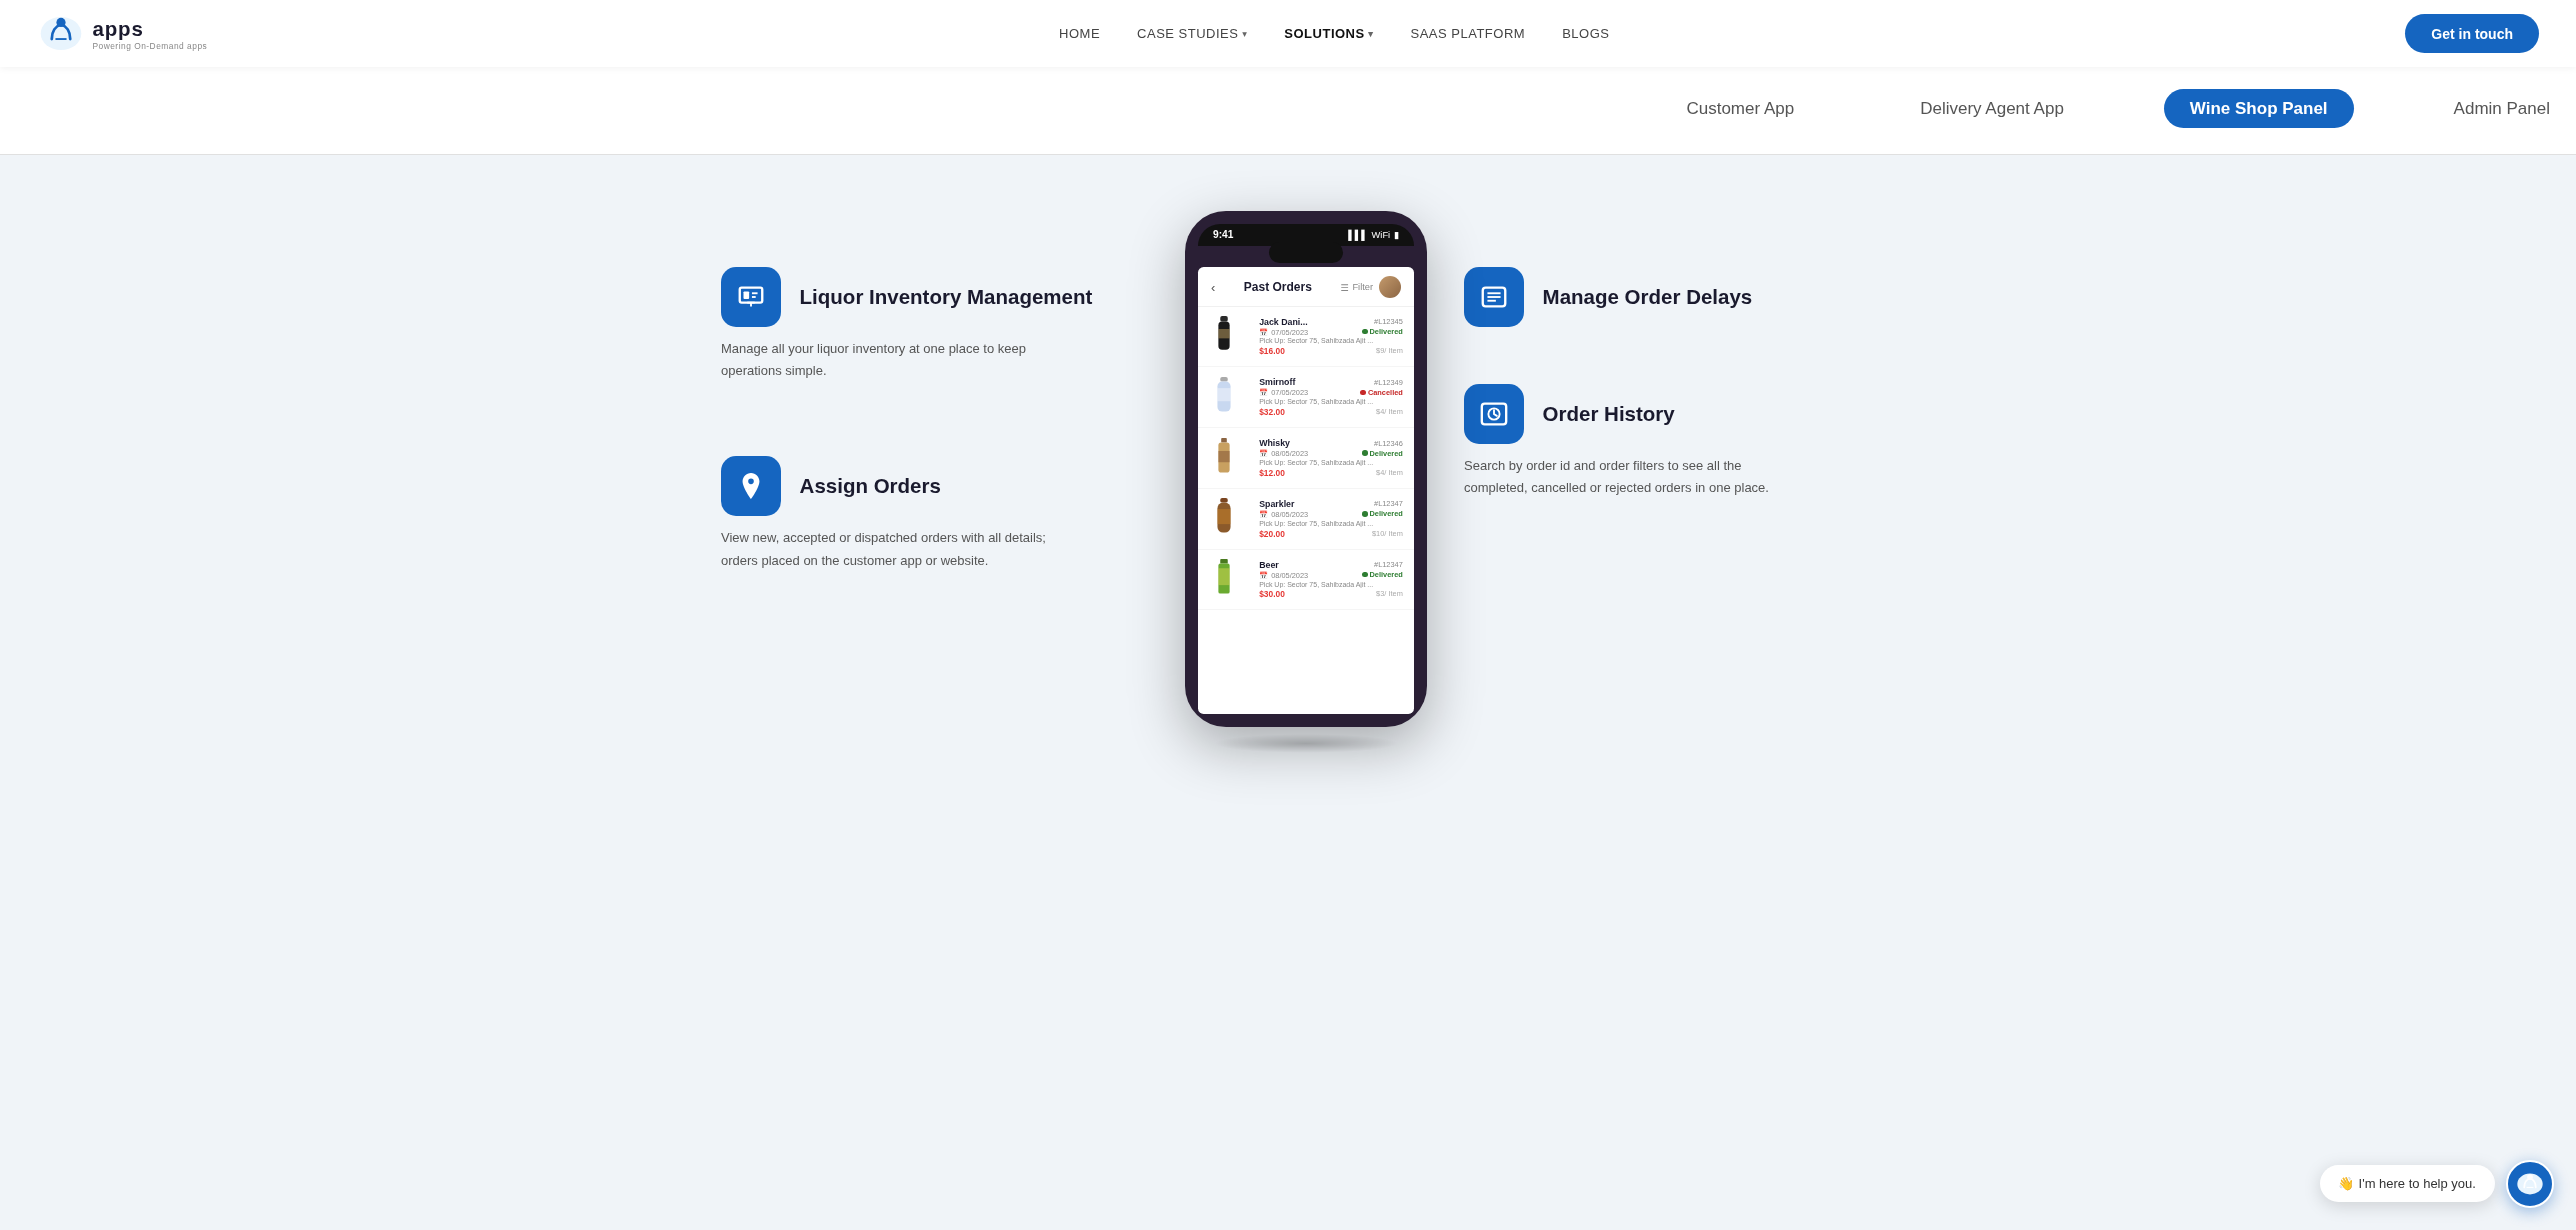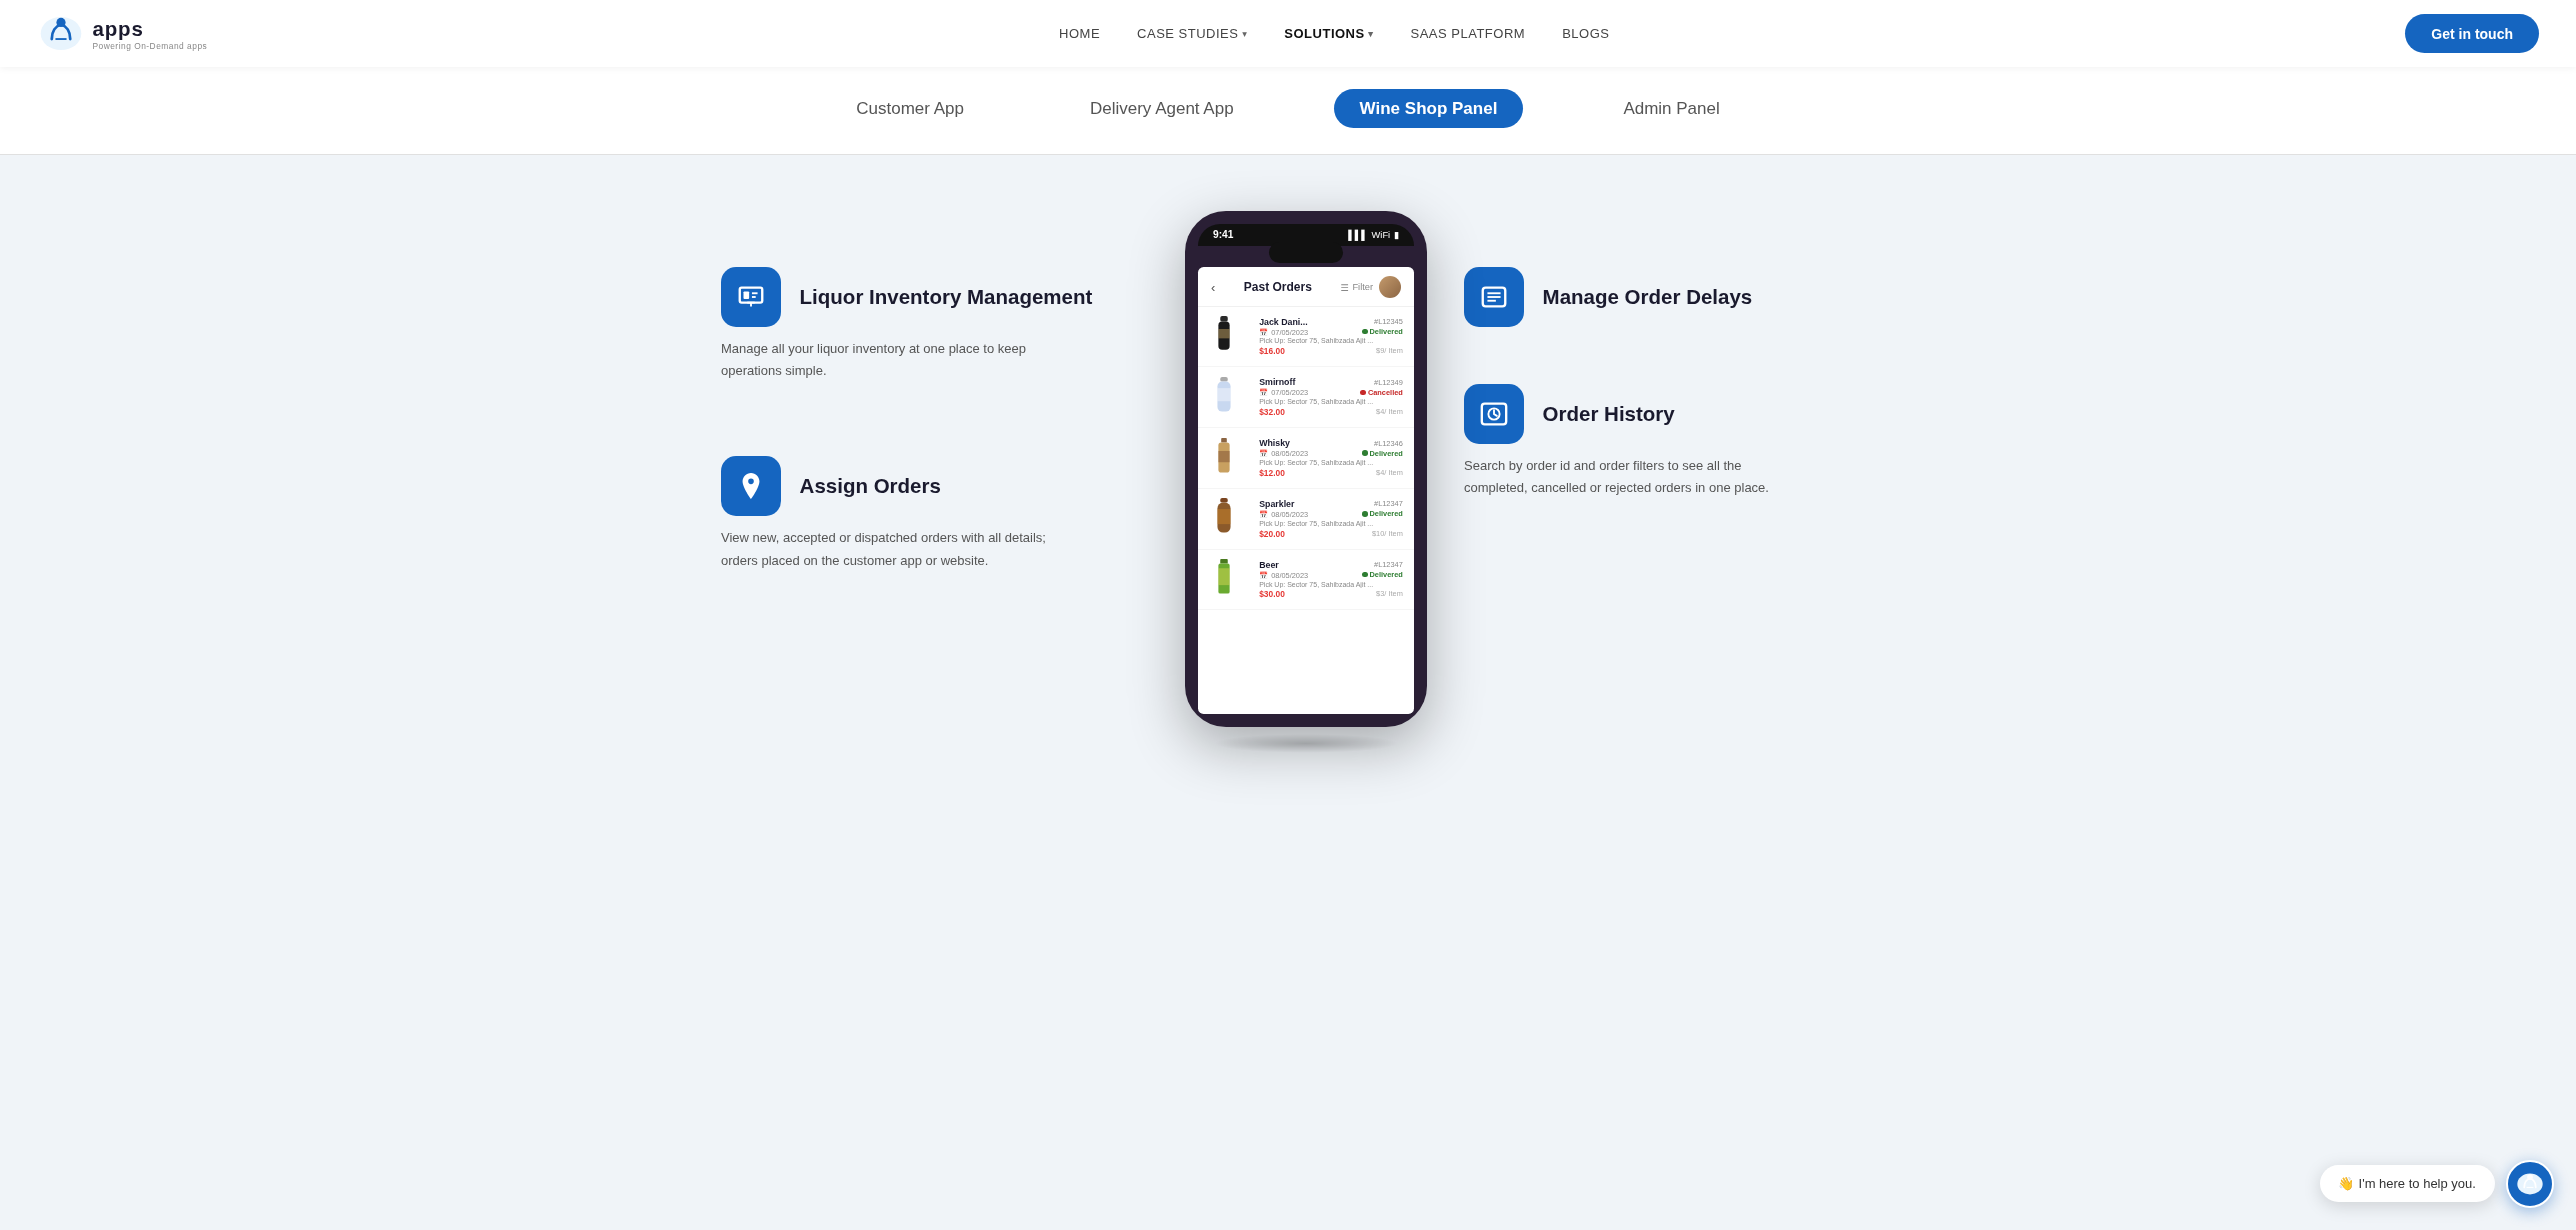--- a/index.html
+++ b/index.html
@@ -82,21 +82,21 @@
     
     .main-content {
       background: #f0f4f8;
       padding: 0;
     }
 
     
     .tab-bar {
       background: #fff;
       display: flex;
-      justify-content: center;
+      justify-content: flex-end;
       align-items: center;
       gap: 74px;
       padding: 22.3px 0 26px;
       border-bottom: 0.9px solid #e0e0e0;
     }
     .tab-item {
       font-size: 17px;
       font-weight: 500;
       color: #555;
       cursor: pointer;

